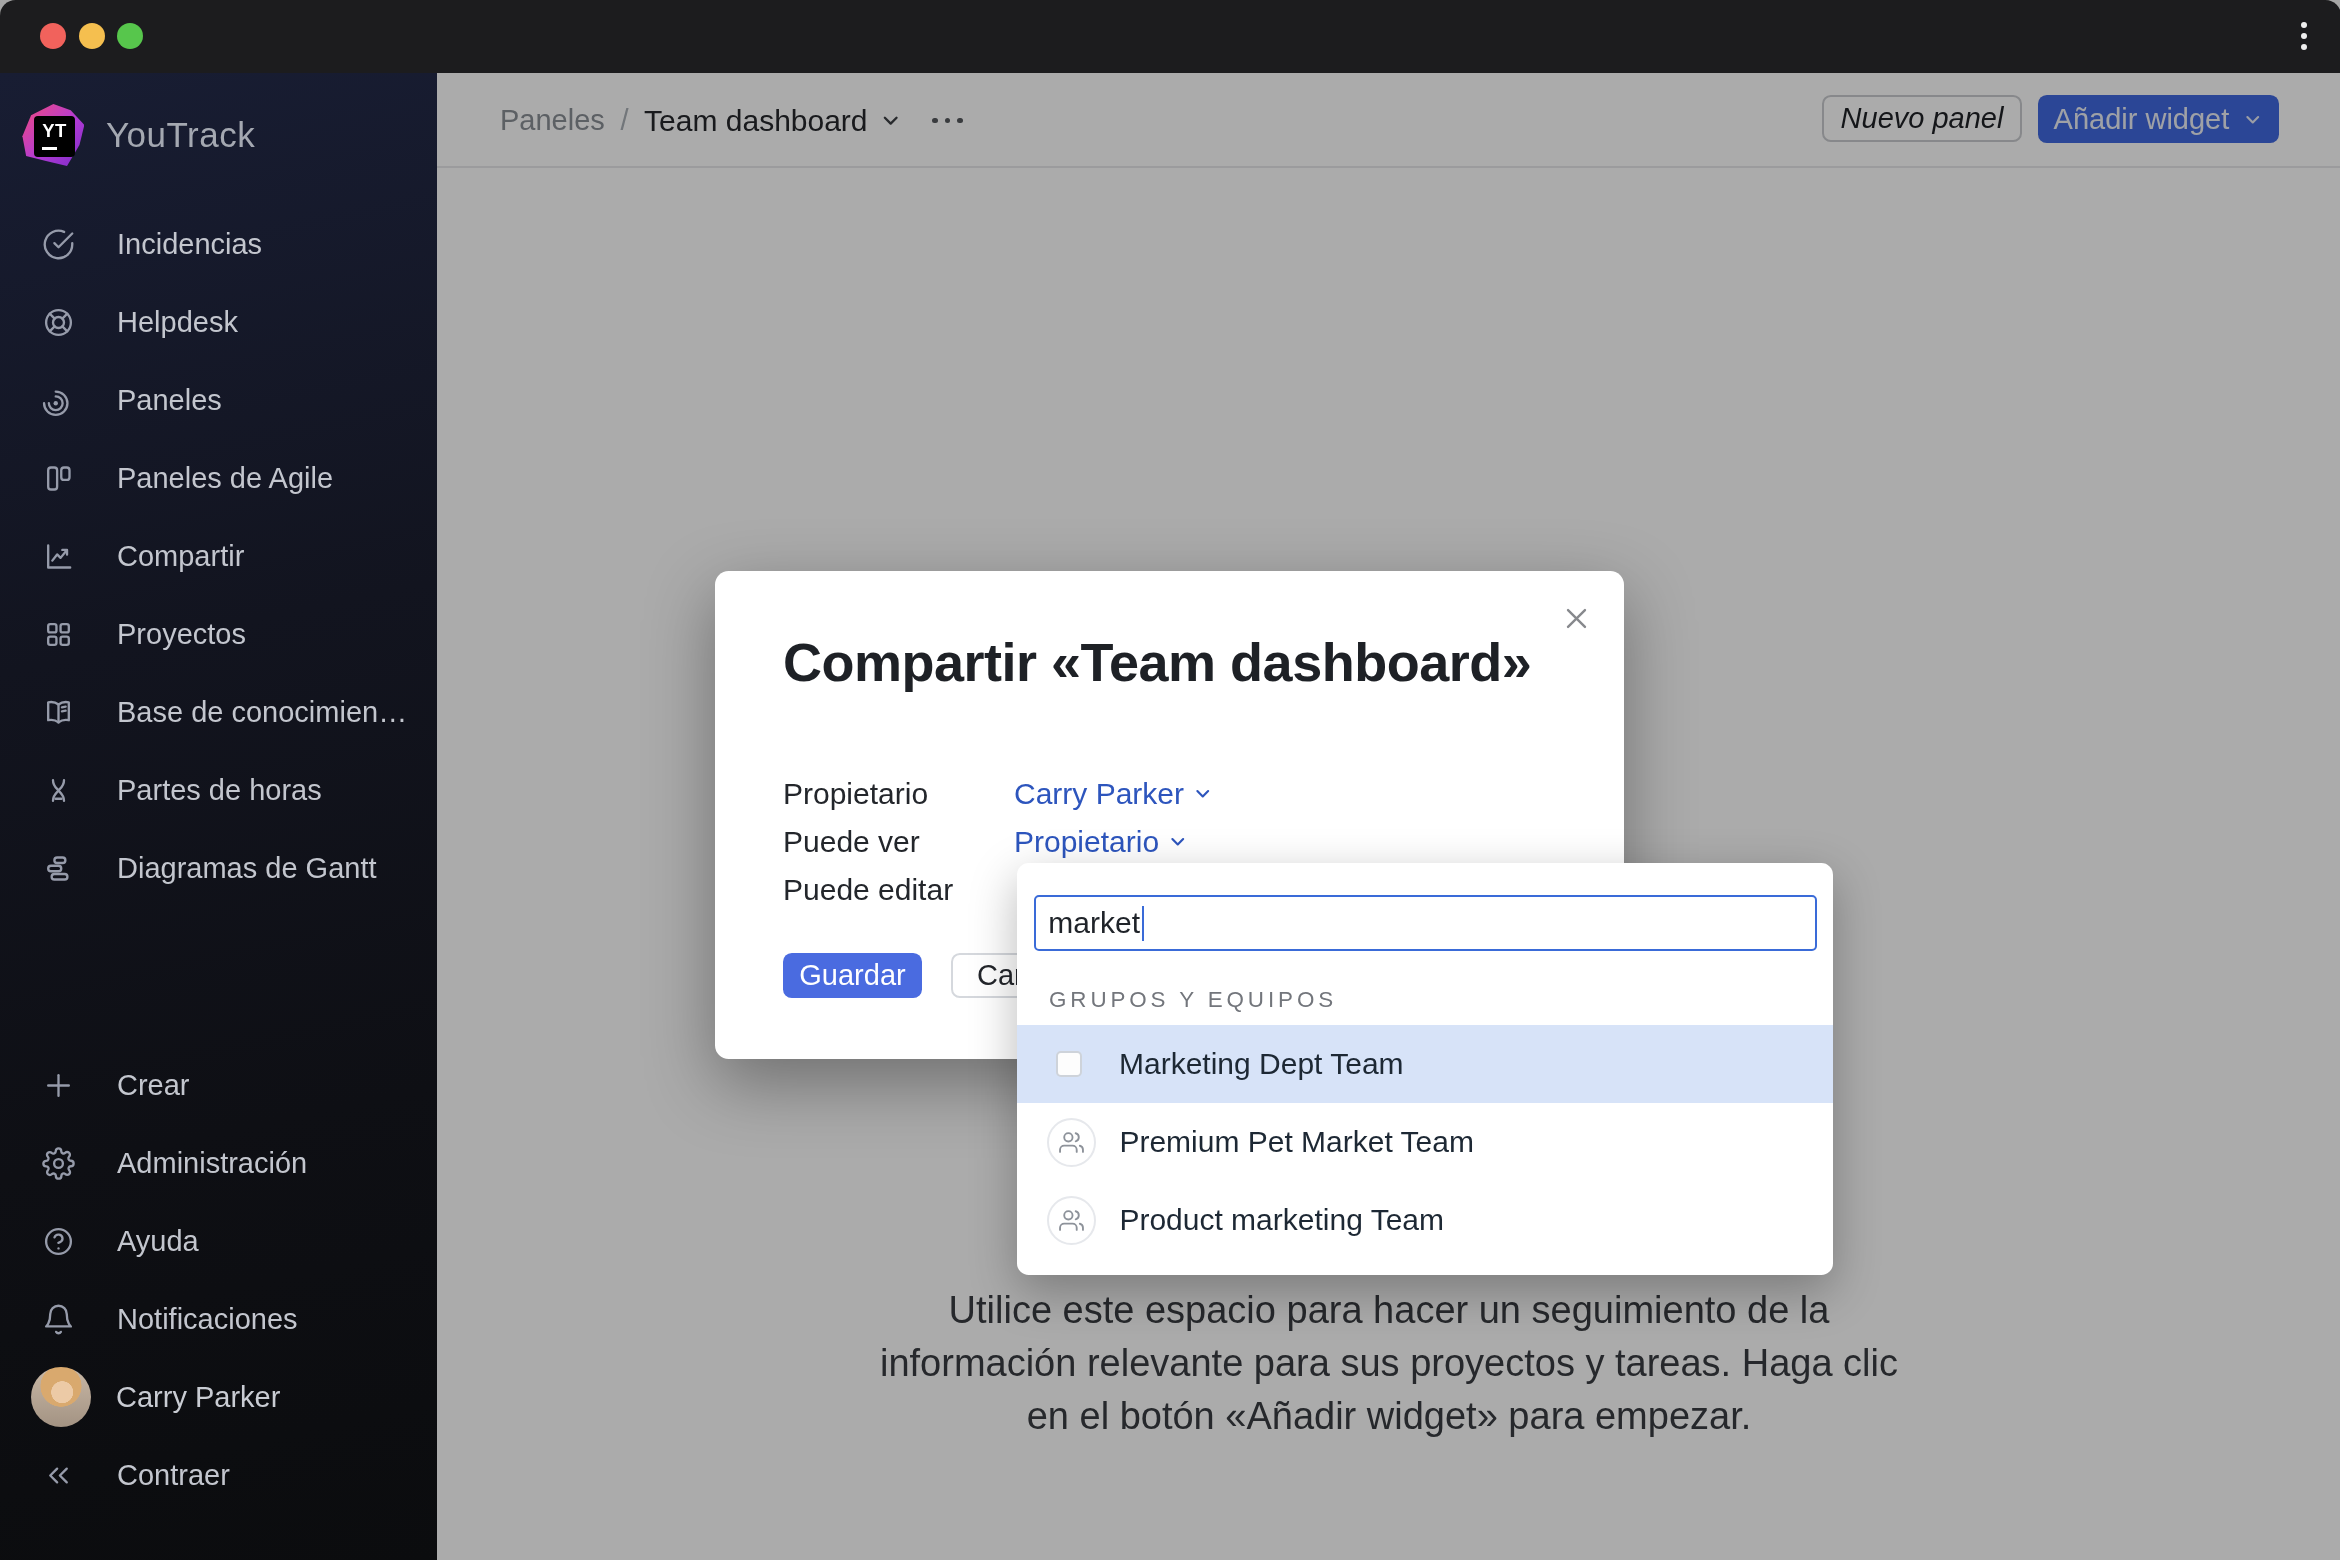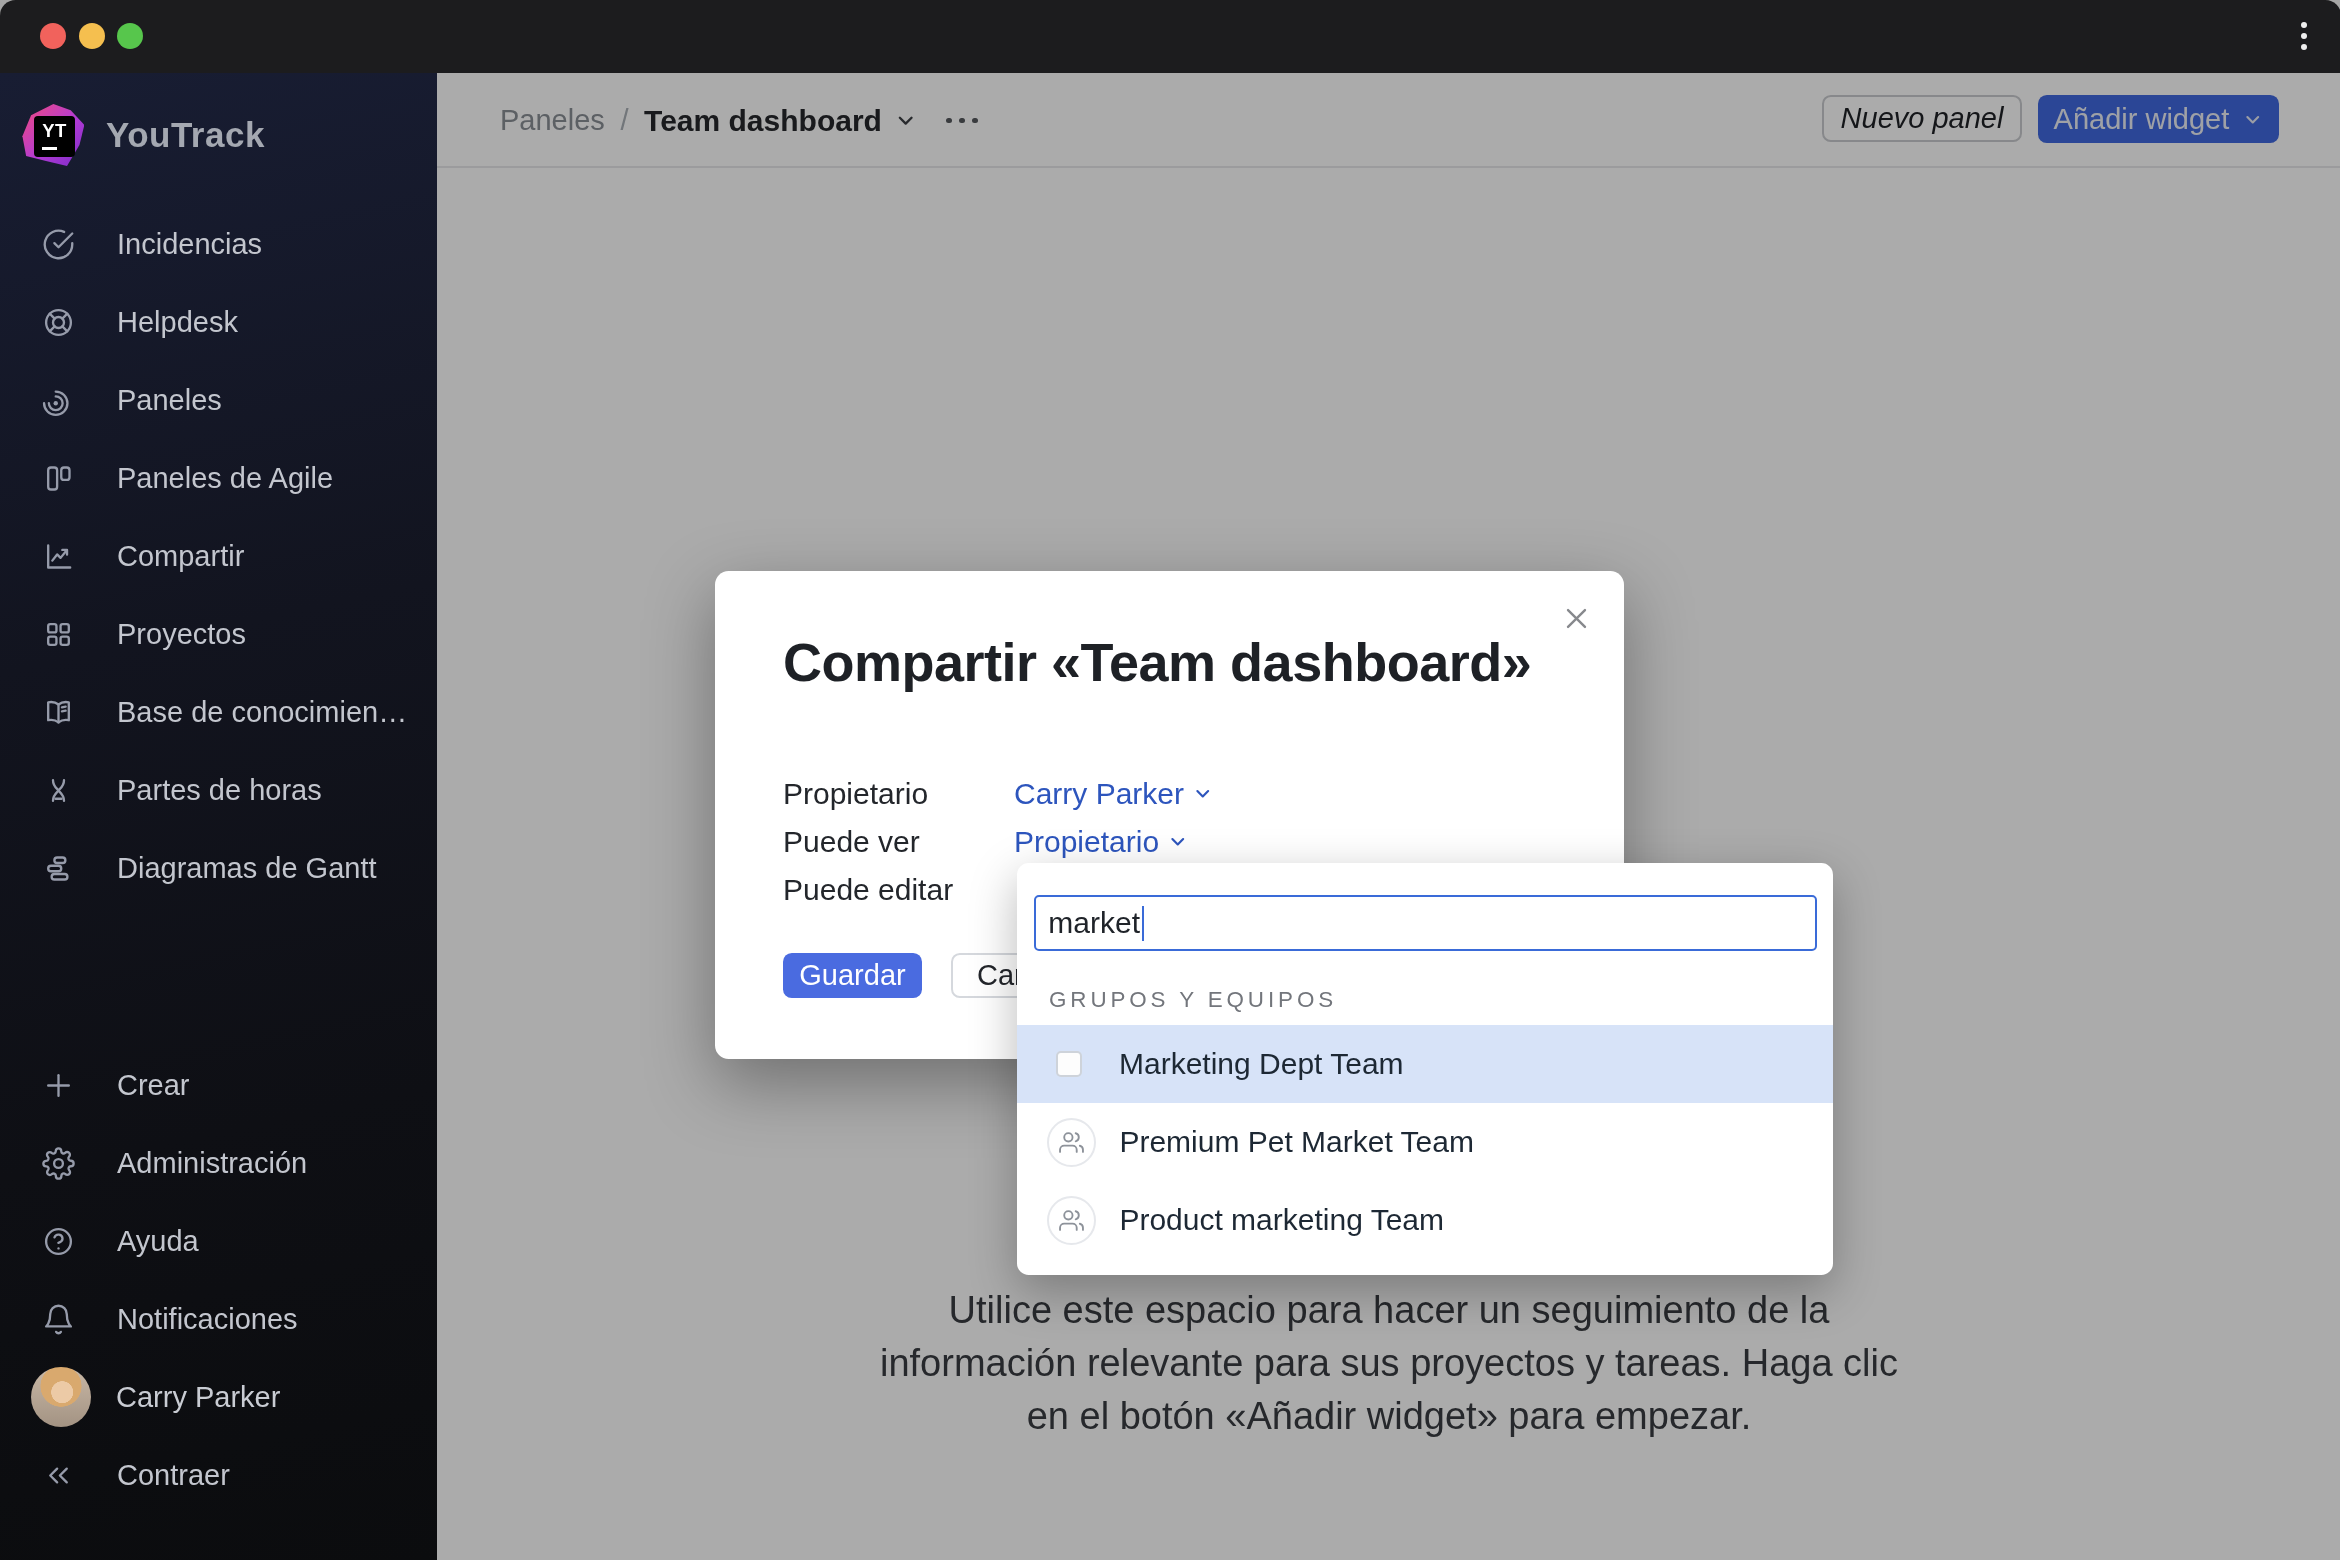--- a/index.html
+++ b/index.html
@@ -23,21 +23,21 @@
              z-index:40; color:#c3c6ce; }
   .logo-row { position:absolute; left:22.4px; top:30px; height:64px; display:flex; align-items:center; }
   .burst { position:relative; width:62px; height:62px; }
   .burst .poly { position:absolute; inset:0;
       background:linear-gradient(135deg,#e8478b 10%,#b23bd4 55%,#7b2bc9 100%);
       clip-path:polygon(50% 0%, 78% 10%, 100% 34%, 92% 66%, 72% 100%, 38% 92%, 6% 84%, 0% 52%, 14% 18%); }
   .badge { position:absolute; left:11.7px; top:11.7px; width:41px; height:41px; background:#000;
            border-radius:3.9px; color:#fff; }
   .badge b { position:absolute; left:0; right:0; top:3.9px; text-align:center; font-size:18.5px; letter-spacing:0.5px; }
   .badge i { position:absolute; left:7.8px; bottom:6.8px; width:15.6px; height:2.9px; background:#fff; display:block; }
-  .brand { margin-left:21.5px; font-size:35px; font-weight:700; color:#a4a8b1; letter-spacing:0.5px; }
+  .brand { margin-left:21.5px; font-size:35px; font-weight:400; color:#a4a8b1; letter-spacing:0.5px; }
 
   .nav { position:absolute; left:0; top:132px; width:100%; }
   .bottom-nav { position:absolute; left:0; top:973px; width:100%; }
   .sb-item { display:flex; align-items:center; height:78px; padding-left:42px; cursor:pointer; }
   .sb-item svg { width:33px; height:33px; stroke:#969baa; stroke-width:1.7; fill:none;
                  stroke-linecap:round; stroke-linejoin:round; flex:0 0 33px; }
   .sb-item .lbl { margin-left:42px; font-size:29px; color:#c3c6ce; white-space:nowrap; }
   .user-row { display:flex; align-items:center; height:78px; padding-left:31px; cursor:pointer; }
   .avatar { width:60px; height:60px; border-radius:50%;
       background:
@@ -46,21 +46,21 @@
         linear-gradient(180deg,#c9b8a6 0%,#a39383 100%); }
   .user-row .lbl { margin-left:25px; font-size:29px; color:#c9ccd3; }
 
   
   .main { position:absolute; left:437px; top:73px; width:1904px; height:1487px; background:#fff; }
   .header { position:absolute; left:0; top:0; width:100%; height:95px; background:#fff;
             border-bottom:2px solid #e7e8ea; }
   .crumbs { position:absolute; left:63px; top:0; height:95px; display:flex; align-items:center; gap:15.6px; }
   .crumb-root { font-size:29px; color:#8a8f96; cursor:pointer; }
   .crumb-sep  { font-size:29px; color:#aab0b6; }
-  .crumb-cur  { font-size:30px; color:#26282c; font-weight:700; cursor:pointer;
+  .crumb-cur  { font-size:30px; color:#26282c; font-weight:400; cursor:pointer;
                 display:flex; align-items:center; gap:11.7px; }
   .chev { width:23.4px; height:23.4px; stroke:#3c3f44; stroke-width:2.4; fill:none;
           stroke-linecap:round; stroke-linejoin:round; }
   .dots { display:flex; gap:6.8px; margin-left:13.7px; cursor:pointer; }
   .dots i { width:5.9px; height:5.9px; border-radius:50%; background:#55585d; }
 
   .btn-new { position:absolute; left:1385px; top:22.4px; width:200px; height:47px;
              background:#fff; border:2px solid #c9cbcf; border-radius:8.8px; font-size:29px;
              color:#1f2126; display:flex; align-items:center; justify-content:center; cursor:pointer;font-style:italic; }
   .btn-add { position:absolute; left:1601px; top:22.4px; width:241px; height:48px;

